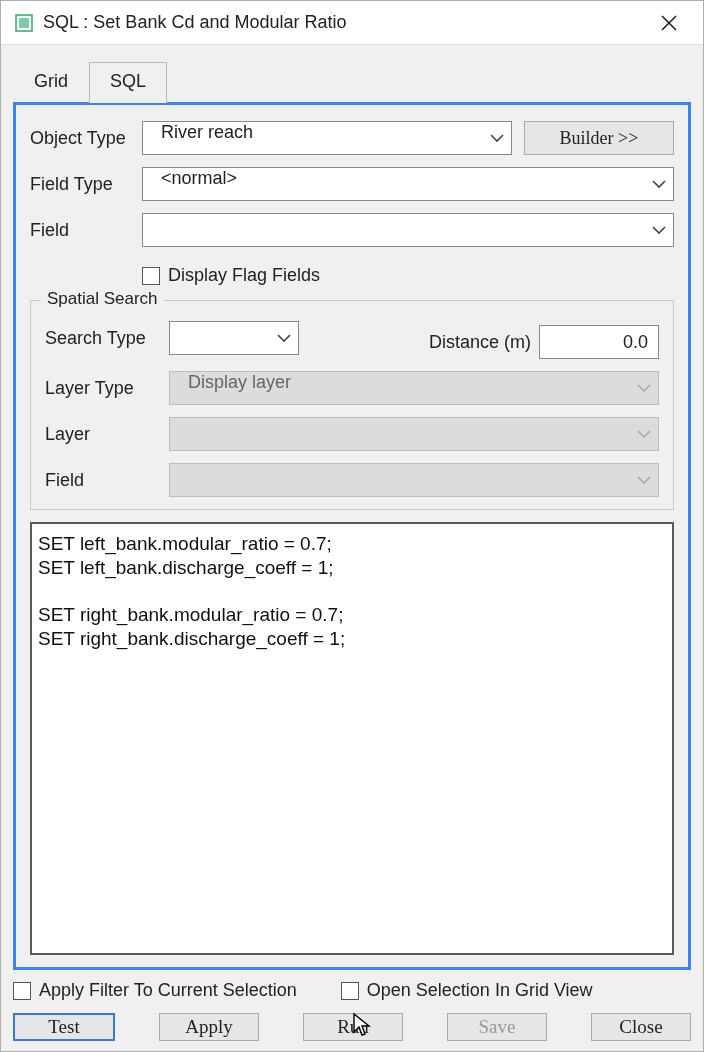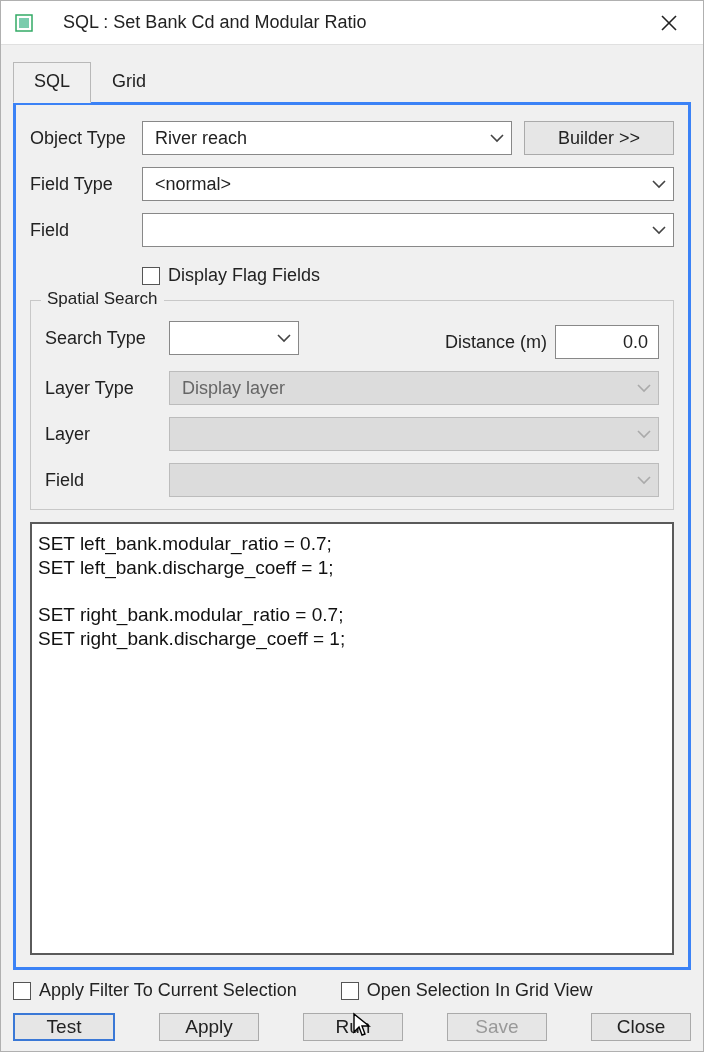--- a/index.html
+++ b/index.html
@@ -1,55 +1,55 @@
 <!DOCTYPE html>
 <html><head>
 <meta charset="utf-8">
 <style>
   * { box-sizing: border-box; font-family: "Segoe UI", Tahoma, sans-serif; }
   body { margin: 0; background: #f0f0f0; width: 704px; height: 1052px; overflow: hidden; }
   .window { width: 704px; height: 1052px; background: #f0f0f0; border: 1px solid #b0b0b0; display: flex; flex-direction: column; }
-  .titlebar { height: 44px; display: flex; align-items: center; padding: 0 14px; background: #fff; border-bottom: 1px solid #e0e0e0; gap: 20px; }
+  .titlebar { height: 44px; display: flex; align-items: center; padding: 0 14px; background: #fff; border-bottom: 1px solid #e0e0e0; }
   .titlebar .app-icon { width: 18px; height: 18px; margin-right: 10px; display: flex; align-items: center; justify-content: center; }
   .titlebar .app-icon svg { width: 18px; height: 18px; }
   .titlebar .title { font-size: 18px; color: #222; }
   .titlebar .close { margin-left: auto; width: 40px; height: 40px; display: flex; align-items: center; justify-content: center; cursor: pointer; }
   .titlebar .close svg { width: 16px; height: 16px; }
 
   .client { flex: 1; padding: 12px 12px 10px 12px; display: flex; flex-direction: column; background: #f0f0f0; }
 
   
   .tabs { display: flex; align-items: flex-end; margin-top: 4px; }
   .tab { padding: 8px 20px 10px 20px; font-size: 18px; color: #222; cursor: pointer; border: 1px solid transparent; position: relative; top: 1px; }
   .tab.active { background: #f0f0f0; border: 1px solid #b8b8b8; border-bottom: 1px solid #f0f0f0; }
   .tab-body { border: 3px solid #3b82f6; padding: 16px 14px 12px 14px; background: #f0f0f0; flex: 1; display: flex; flex-direction: column; }
 
   .row { display: flex; align-items: center; margin-bottom: 12px; }
   .row > label { width: 112px; font-size: 18px; color: #222; }
 
   .select { position: relative; flex: 1; height: 34px; }
-  .select .box { width: 100%; height: 100%; border: 1px solid #888; background: #fff; display: flex; align-items: center; padding: 0 12px; font-size: 18px; color: #222; cursor: pointer; }
+  .select .box { width: 100%; height: 100%; border: 1px solid #888; background: #fff; display: flex; padding: 0 18px; font-size: 18px; color: #222; cursor: pointer; }
   .select .arrow { position: absolute; right: 8px; top: 50%; transform: translateY(-50%); pointer-events: none; }
   .select .arrow svg { width: 14px; height: 10px; }
   .select.disabled .box { background: #dcdcdc; color: #666; border-color: #bcbcbc; cursor: default; }
 
-  .btn { height: 34px; padding: 0 10px; background: #e6e6e6; border: 1px solid #aaa; font-size: 18px; color: #222; display: flex; align-items: center; justify-content: center; cursor: pointer; }
+  .btn { height: 34px; padding: 0 10px; background: #e6e6e6; border: 1px solid #aaa; font-size: 18px; color: #222; display: flex; align-items: center; justify-content: center; cursor: pointer; font-family: Liberation Serif, serif; }
 
   .checkbox-row { display: flex; align-items: center; margin: 6px 0 14px 112px; }
   .checkbox-row .cb { width: 18px; height: 18px; border: 1px solid #555; background: #fff; margin-right: 8px; cursor: pointer; }
   .checkbox-row span { font-size: 18px; color: #222; }
 
   .group { border: 1px solid #c8c8c8; padding: 16px 14px 12px 14px; margin-bottom: 12px; position: relative; }
   .group .legend { position: absolute; top: -12px; left: 10px; background: #f0f0f0; padding: 0 6px; font-size: 17px; color: #222; }
 
   .group .row > label { width: 124px; }
 
   .dist-row { display: flex; align-items: center; margin-top: 8px; }
   .dist-row .dist-label { font-size: 18px; color: #222; margin-right: 8px; }
-  .dist-row input { width: 104px; height: 34px; border: 1px solid #888; background: #fff; font-size: 18px; padding: 0 10px; text-align: right; color: #222; }
+  .dist-row input { width: 120px; height: 34px; border: 1px solid #888; background: #fff; font-size: 18px; padding: 0 10px; text-align: right; color: #222; }
 
   .sqlbox { flex: 1; min-height: 380px; border: 2px solid #5a5a5a; background: #fff; padding: 8px 6px; font-size: 19px; line-height: 1.25; color: #111; white-space: pre-wrap; font-family: Liberation Sans, sans-serif; overflow: auto; outline: none; }
 
   .bottom-checks { display: flex; align-items: center; padding: 10px 0 10px 0; gap: 44px; }
   .bc { display: flex; align-items: center; }
   .bc .cb { width: 18px; height: 18px; border: 1px solid #555; background: #fff; margin-right: 8px; cursor: pointer; }
   .bc span { font-size: 18px; color: #222; }
 
   .footer { display: flex; gap: 44px; padding: 2px 0 0 0; }
   .footer .btn { flex: 1; height: 28px; font-size: 19px; }
@@ -75,22 +75,22 @@
       <svg viewBox="0 0 16 16">
           <line x1="1" y1="1" x2="15" y2="15" stroke="#222" stroke-width="1.6"></line>
           <line x1="15" y1="1" x2="1" y2="15" stroke="#222" stroke-width="1.6"></line>
         </svg>
     </div>
   </div>
 
   <div class="client">
 
     <div class="tabs">
+      <div class="tab">Grid</div>
       <div class="tab active">SQL</div>
-      <div class="tab">Grid</div>
     </div>
 
     <div class="tab-body">
 
       <div class="row">
         <label>Object Type</label>
         <div class="select" style="flex:1;margin-right:12px;">
           <div class="box">
               <span>River reach</span>
             </div>

